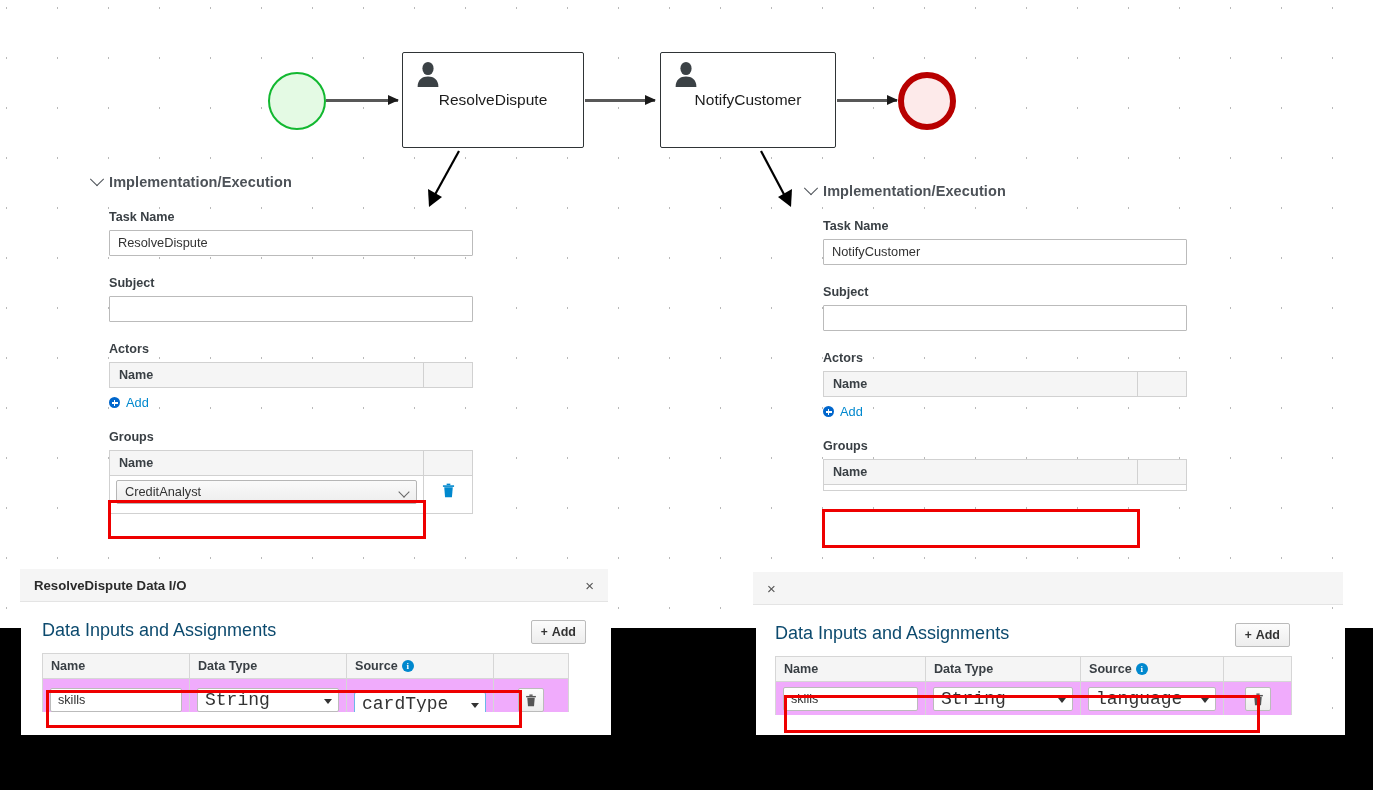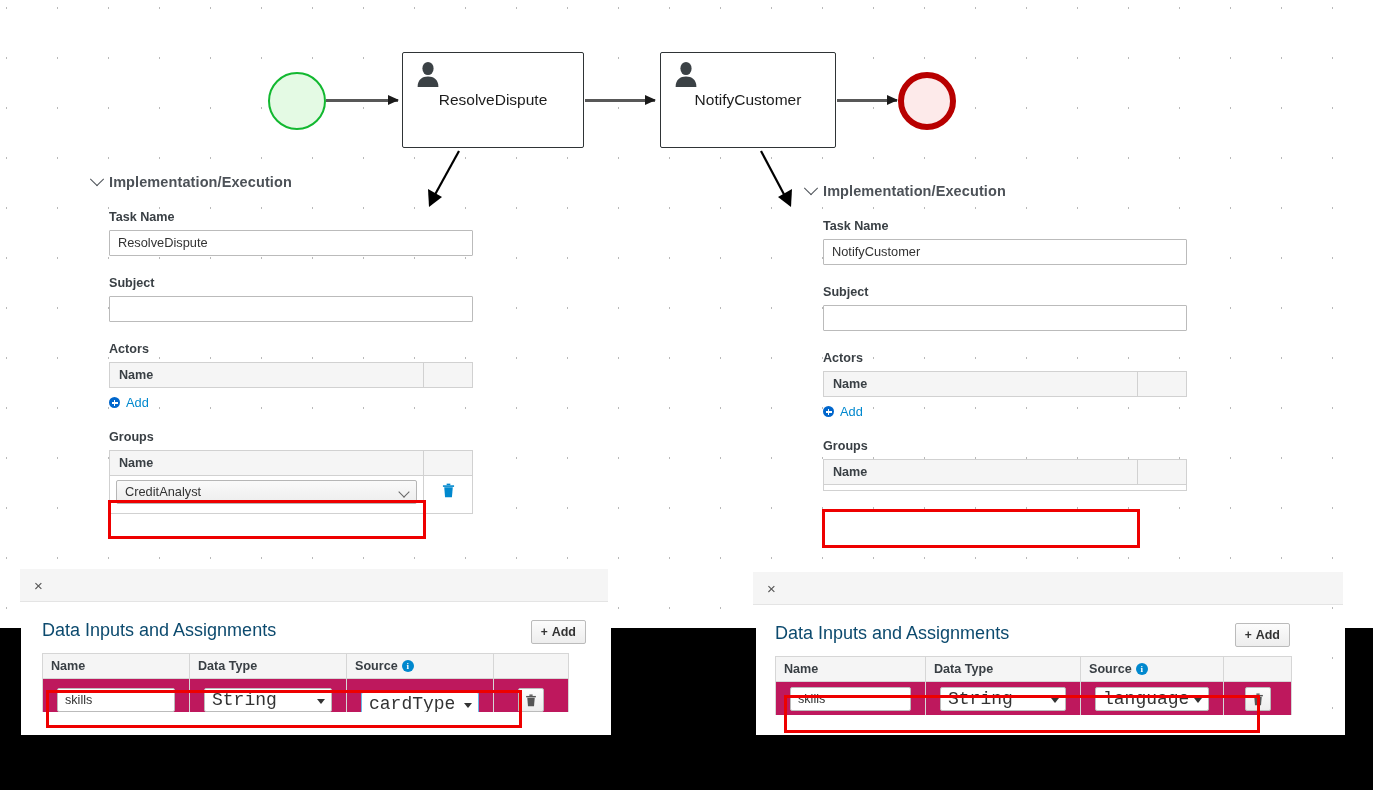--- a/index.html
+++ b/index.html
@@ -281,22 +281,22 @@
     border: 1px solid #d6d6d6;
     text-align: left;
     padding: 5px 8px;
     font-size: 12.6px;
     font-weight: bold;
     color: #393f44;
     font-family: "Liberation Sans", sans-serif;
   }
   .dio-table td {
     border: 1px solid #d6d6d6;
-    padding: 5px 14px;
-    background: #be185d;
+    padding: 5px 7px;
+    background: #f0abfc;
     vertical-align: middle;
   }
   .dio-input {
     box-sizing: border-box;
     width: 100%;
     height: 24px;
     border: 1px solid #bbbbbb;
     border-radius: 2px;
     background: #fff;
     font-size: 12.6px;
@@ -505,20 +505,21 @@
     </tbody>
       </table>
   </div>
 </div>
 
 <div class="hl-rect" style="left:108px; top:500px; width:318px; height:39px;"></div>
 <div class="hl-rect" style="left:822px; top:509px; width:318px; height:39px;"></div>
 
 <div class="modal" id="modal-left" style="left:20px; top:569px; width:588px;">
   <div class="modal-header">
+    <div class="modal-title">ResolveDispute Data I/O</div>
     <div class="modal-close">×</div>
   </div>
   <div class="modal-body" style="width:588px; height:110px;">
     <div class="dio-title-row">
       <div class="dio-title">Data Inputs and Assignments</div>
       <div class="add-btn">
         <span class="plus-glyph">+</span>
         <span>Add</span>
       </div>
     </div>

